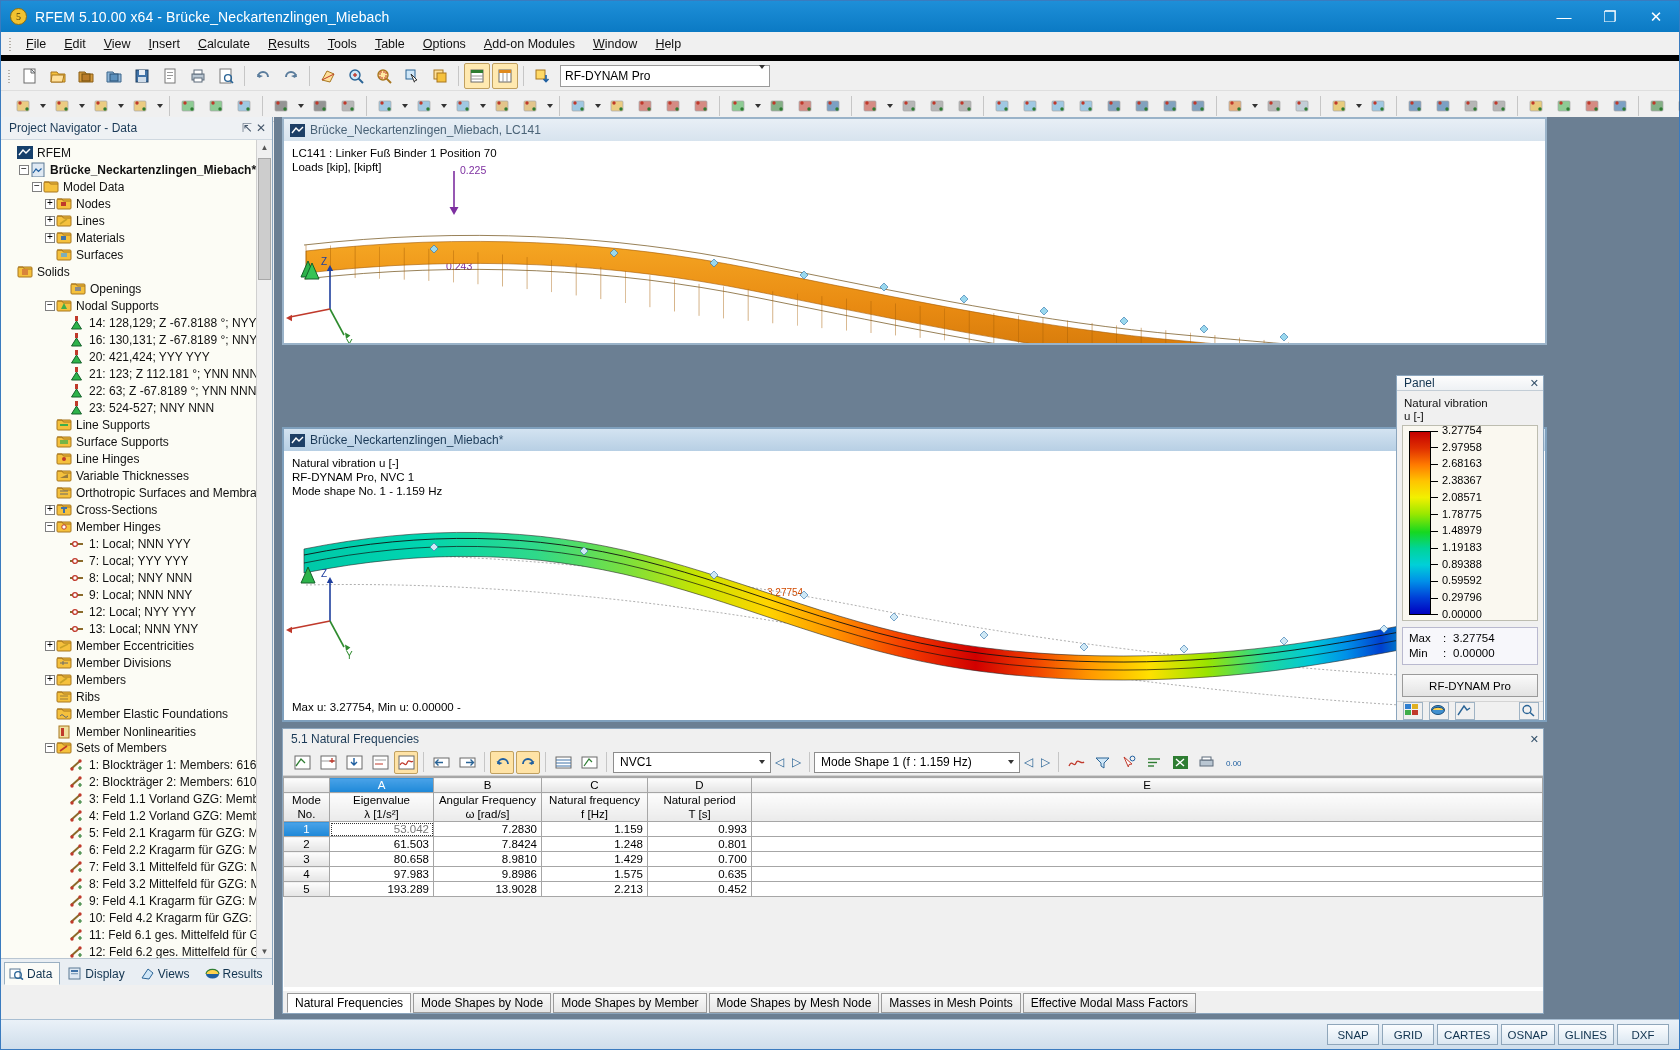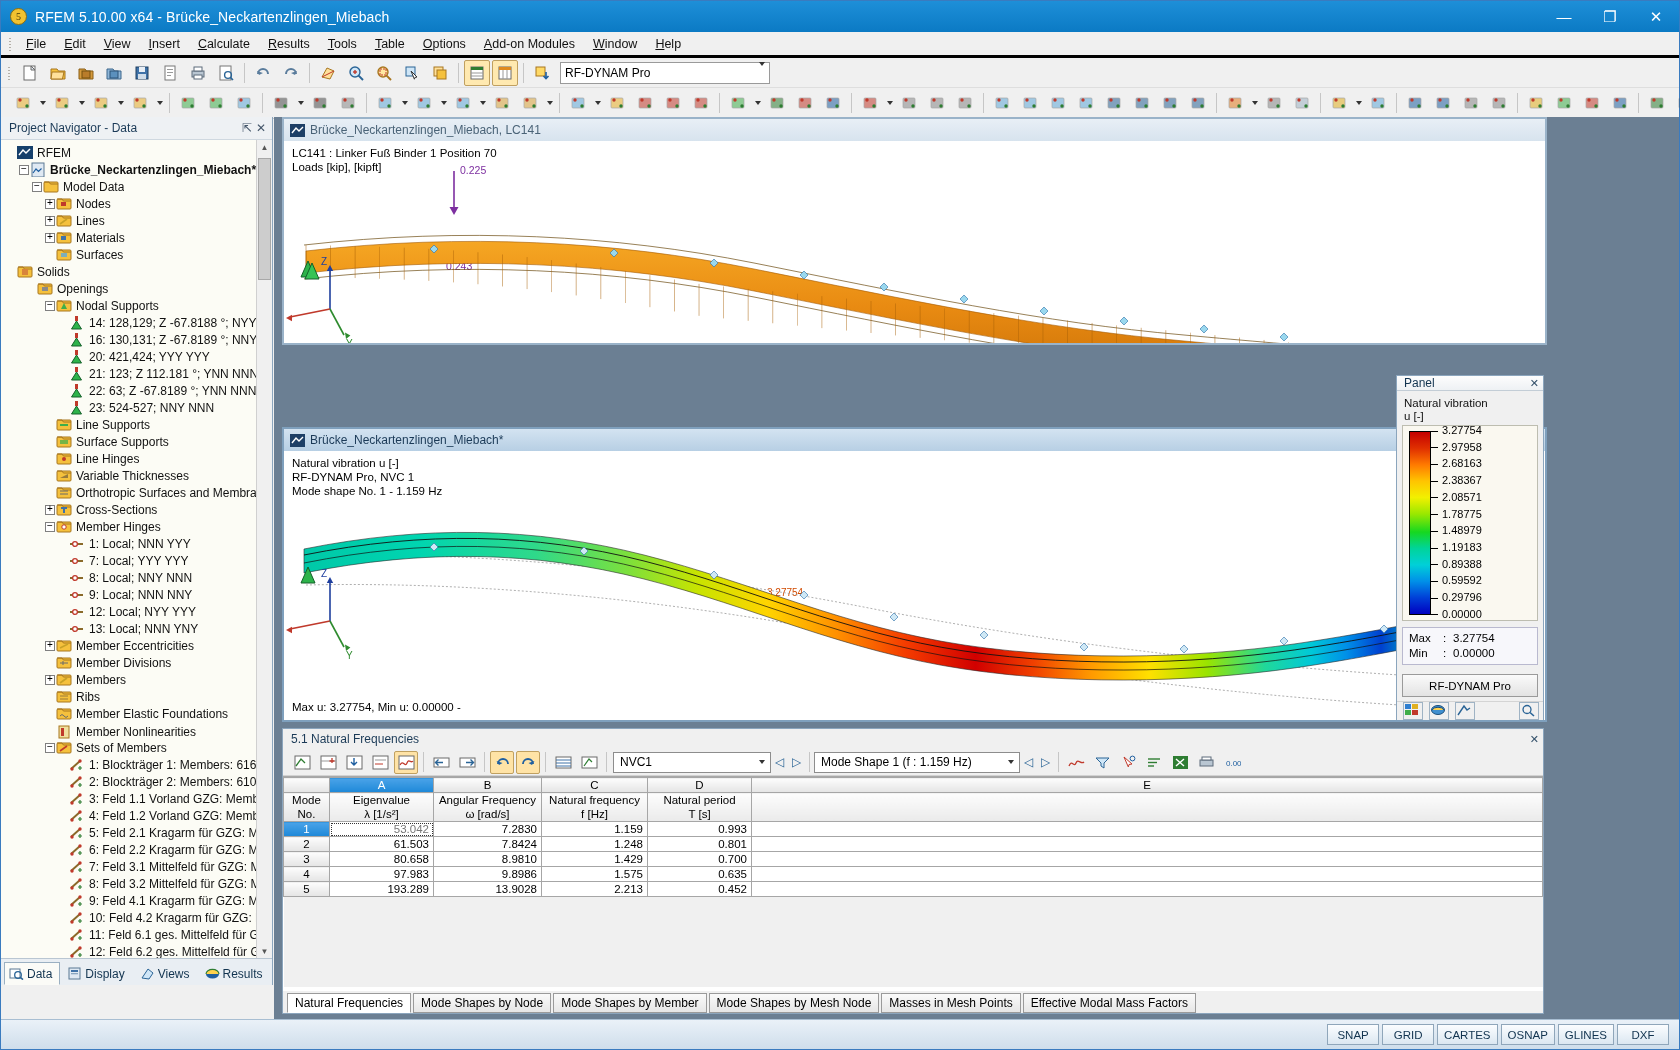--- a/index.html
+++ b/index.html
@@ -14,21 +14,21 @@
             display:flex;align-items:center;padding:0 0 0 8px;}
   .titlebar .tb-icon{width:18px;height:18px;margin-right:8px;display:flex;
             align-items:center;justify-content:center;}
   .titlebar .tb-title{color:#fff;font-size:14px;flex:1;letter-spacing:.1px;}
   .wbtns{display:flex;height:31px;}
   .wbtn{width:46px;height:31px;display:flex;align-items:center;justify-content:center;
         color:#fff;font-size:15px;}
 
   
   .menubar{height:23px;background:#f0f0f0;display:flex;align-items:center;
-           border-bottom:3px solid #000000;padding-left:6px;}
+           border-bottom:6px solid #000000;padding-left:6px;}
   .grip{width:7px;height:16px;margin-right:3px;
         background-image:repeating-linear-gradient(to bottom,#b4b0a8 0 1px,transparent 1px 3px);
         background-size:2px 3px;background-repeat:repeat-y;background-position:2px 2px;}
   .menuitem{padding:3px 9px;color:#111;font-size:12.5px;cursor:default;}
   .menuitem u{text-decoration:underline;}
 
   
   .toolbar{height:29px;background:#f0f0f0;display:flex;align-items:center;
            padding-left:5px;border-bottom:1px solid #dedede;}
   .tb2{height:30px;border-bottom:1px solid #c9c9c9;}
@@ -822,21 +822,21 @@
             </div>
             <div class="tnode" style="">
               <span class="tw"></span>
               <span class="ticon"><svg width="16" height="15">
                   <rect x="1" y="3" width="14" height="10" rx="1" fill="#f5c13d" stroke="#a8761f"></rect>
                   <path d="M1 3h5l1.4 2H15" fill="none" stroke="#a8761f"></path>
                   <rect x="5" y="5" width="6" height="6" fill="#d8843a"></rect>
                 </svg></span>
               <span class="tlabel">Solids</span>
             </div>
-            <div class="tnode" style="padding-left: 24px;">
+            <div class="tnode" style="padding-left: 57px;">
               <span class="tw"></span>
               <span class="ticon"><svg width="16" height="15">
                   <rect x="1" y="3" width="14" height="10" rx="1" fill="#f5c13d" stroke="#a8761f"></rect>
                   <path d="M1 3h5l1.4 2H15" fill="none" stroke="#a8761f"></path>
                   <rect x="5" y="6" width="6" height="4" fill="#8a8a8a"></rect>
                 </svg></span>
               <span class="tlabel">Openings</span>
             </div>
             <div class="tnode" style="padding-left: 43px;">
               <span class="tw pm minus"></span>

